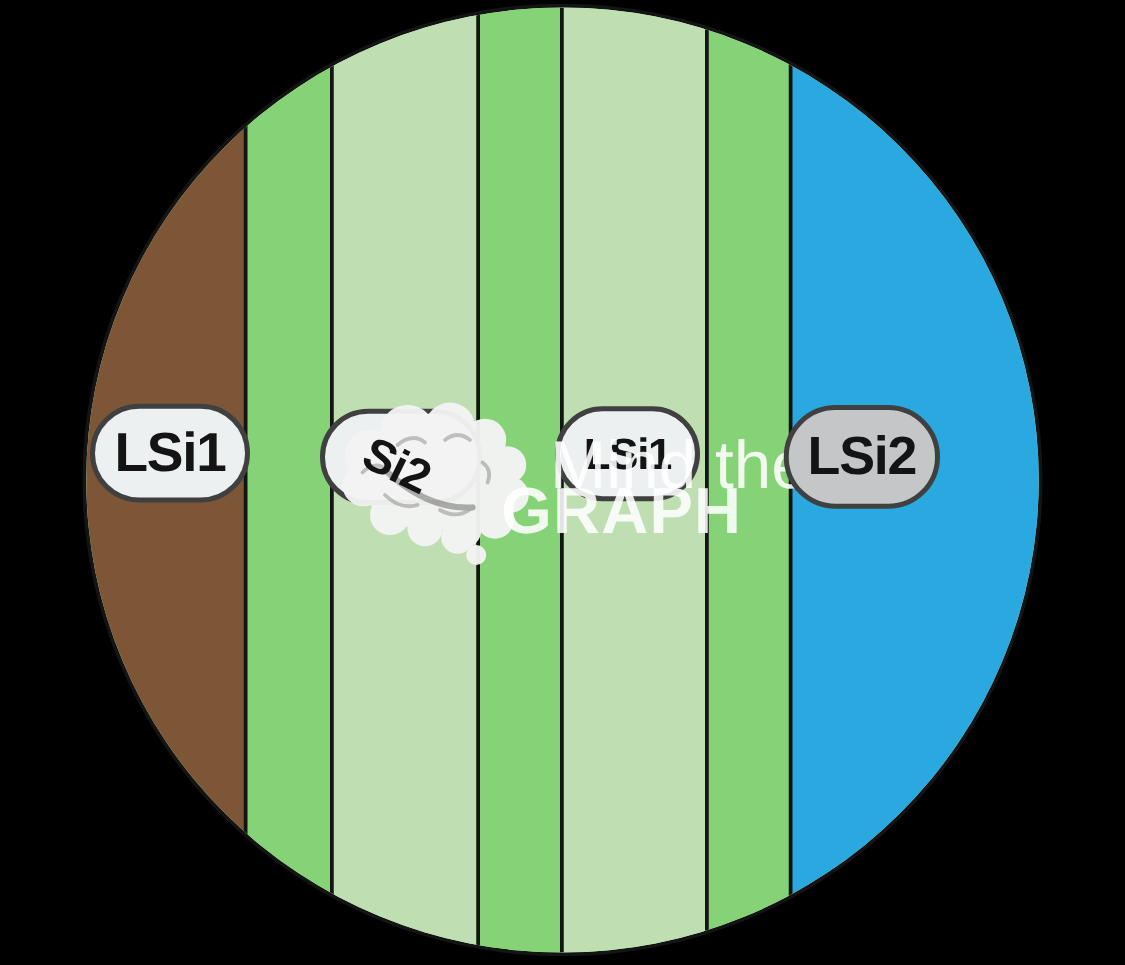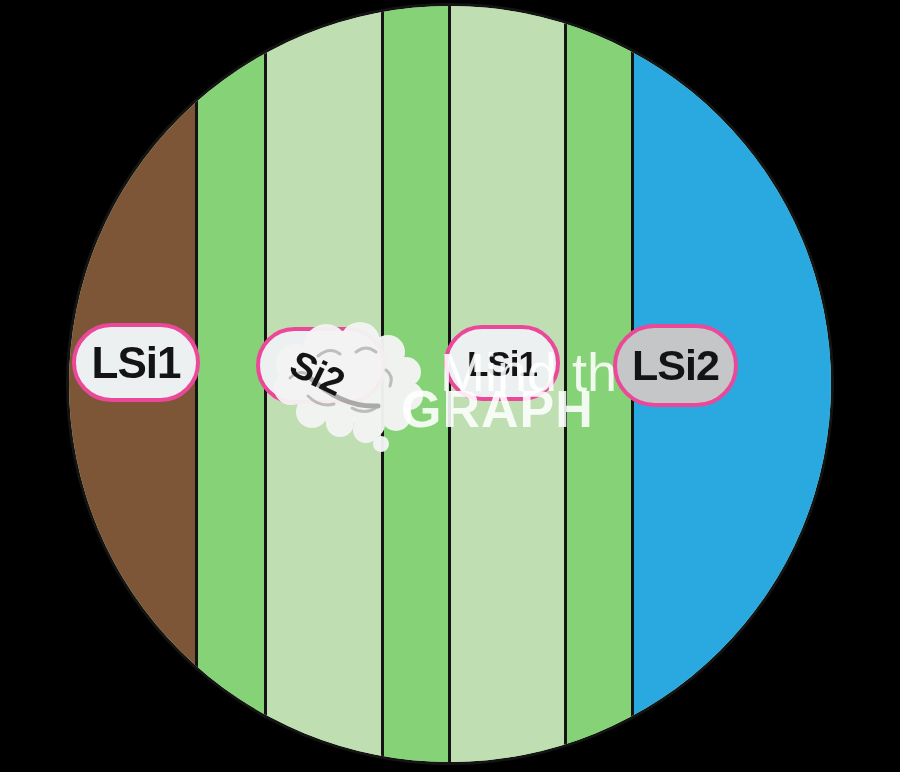--- a/index.html
+++ b/index.html
@@ -11,21 +11,21 @@
     position:absolute;left:66px;top:3px;width:768px;height:762px;
     border-radius:50%;overflow:hidden;box-sizing:border-box;
     border:3px solid #141414;background:#BFDFB2;z-index:1;
   }
   .stripe{position:absolute;top:0;bottom:0;}
   .divider{position:absolute;top:0;bottom:0;width:3px;background:#141414;}
 
   
   .pill{
     position:absolute;box-sizing:border-box;
-    border:4px solid #ec4899;border-radius:999px;
+    border:4px solid #404040;border-radius:999px;
     display:flex;align-items:center;justify-content:center;
   }
   .pill .pill-text{
     font-weight:bold;color:#141414;letter-spacing:-1px;line-height:1;
   }
   .z2{z-index:2}.z6{z-index:6}
 
   
   .brain{position:absolute;left:268px;top:320px;z-index:3;opacity:.96;}
   .pill2-label{
@@ -98,17 +98,17 @@
       <path d="M84,88 q14,8 26,-2"></path>
       <path d="M40,56 q34,32 70,30" stroke="#a9a9a9" stroke-width="5"></path>
     </g>
   </svg>
 
   <div class="pill2-label">Si2</div>
 
   <div class="wm wm-line1">Mind the</div>
   <div class="wm wm-line2">GRAPH</div>
 
-  <div class="pill z6" style="left: 613px; top: 324px; width: 125px; height: 83px; background-color: rgb(196, 198, 200);">
+  <div class="pill z6" style="left: 627px; top: 324px; width: 125px; height: 83px; background-color: rgb(196, 198, 200);">
     <span class="pill-text" style="font-size:43px">LSi2</span>
   </div>
 
 </div>
 
 </body></html>

